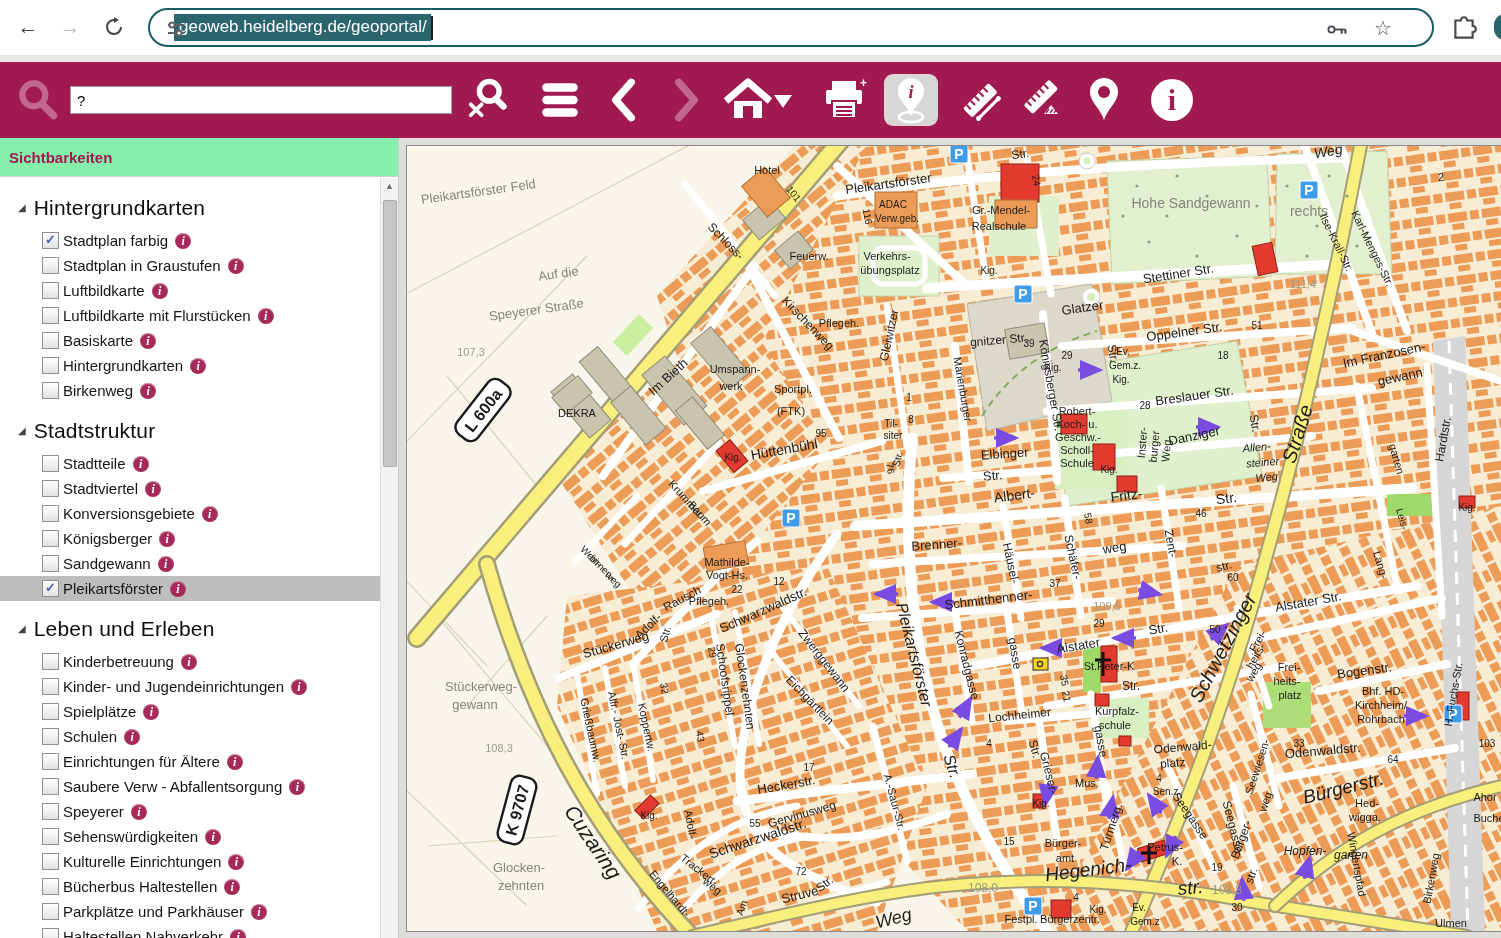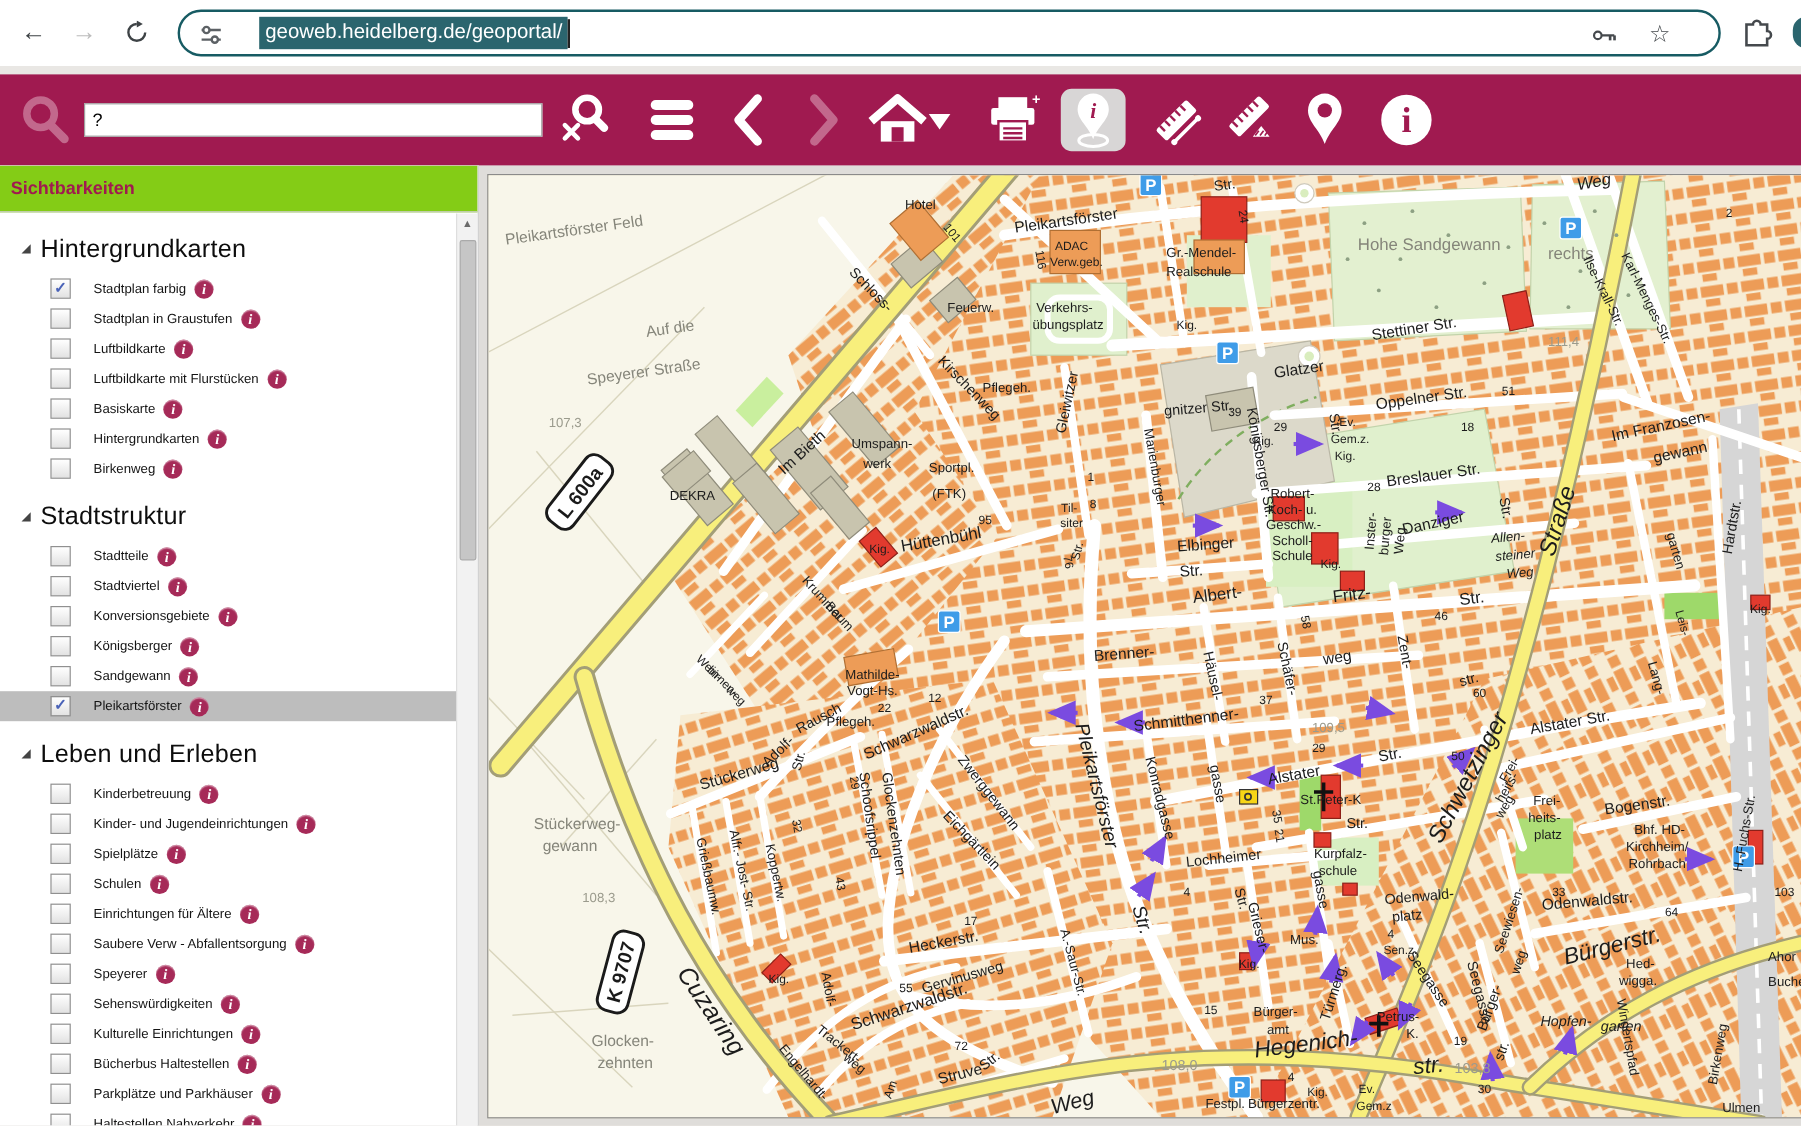--- a/index.html
+++ b/index.html
@@ -3,45 +3,45 @@
 <meta charset="utf-8">
 <style>
   html,body{margin:0;padding:0;width:1501px;height:938px;overflow:hidden;
     font-family:"Liberation Sans",sans-serif;background:#e8e6e2;}
   
   .browser{position:absolute;top:0;left:0;width:1501px;height:55px;background:#ffffff;}
   .bicon{position:absolute;top:13px;width:28px;height:28px;display:flex;align-items:center;justify-content:center;
     font-size:21px;color:#3e4346;cursor:pointer;}
   .urlpill{position:absolute;left:148px;top:8px;width:1286px;height:39px;border:2px solid#175b63;
     border-radius:21px;background:#fff;display:flex;align-items:center;box-sizing:border-box;}
-  .urlsel{margin-left:66px;background:#2b656e;color:#fff;font-size:17px;padding:3px 4px 4px 5px;white-space:nowrap;}
+  .urlsel{margin-left:24px;background:#2b656e;color:#fff;font-size:17px;padding:3px 4px 4px 5px;white-space:nowrap;}
   .caret{display:inline-block;width:2px;height:24px;background:#222;vertical-align:middle;}
   
   .gap1{position:absolute;top:55px;left:0;width:1501px;height:7px;background:#e9e7e4;}
   .toolbar{position:absolute;top:62px;left:0;width:1501px;height:76px;background:#a01a50;}
   .tbi{position:absolute;top:14px;width:48px;height:48px;display:flex;align-items:center;justify-content:center;cursor:pointer;}
   .tbi svg{display:block;}
   .tb-input{position:absolute;left:70px;top:24px;width:368px;height:26px;border:1px solid #9f9f9f;
     font-size:15px;padding:0 6px;font-family:"Liberation Sans",sans-serif;}
   .tbi.active{background:#d8d6d6;border-radius:9px;}
   
   .content{position:absolute;top:138px;left:0;width:1501px;height:800px;background:#dfddda;}
   .sidebar{position:absolute;left:0;top:0;width:399px;height:800px;background:#ffffff;overflow:hidden;border-right:1px solid #c9c9c9;box-sizing:border-box;}
-  .sb-head{height:38px;background:#84cc16;border-bottom:1px solid #cfcfcf;display:flex;align-items:center;
+  .sb-head{height:38px;background:#86efac;border-bottom:1px solid #cfcfcf;display:flex;align-items:center;
     padding-left:9px;font-size:15px;font-weight:bold;color:#a01a50;text-align:center;}
   .layers{position:absolute;top:40px;left:0;right:17px;bottom:0;overflow:hidden;padding-top:8px;}
   .section{margin-bottom:6px;}
   .sec-head{display:flex;align-items:center;padding:10px 0 8px 18px;cursor:pointer;}
   .tri{font-size:10px;color:#444;margin-right:8px;transform:translateY(-1px);}
   .sec-title{font-size:21px;font-weight:normal;color:#0d0d0d;letter-spacing:.2px;}
   .row{display:flex;align-items:center;height:25px;padding-left:42px;cursor:pointer;}
   .row.sel{background:#bdbdbd;}
   .cb{width:15px;height:15px;border:1px solid #909090;background:linear-gradient(#ffffff,#e2e2e2);
     font-size:13px;line-height:14px;text-align:center;color:#4a63b8;font-weight:bold;flex:0 0 auto;}
-  .lbl{font-size:11px;color:#141414;margin-left:19px;white-space:nowrap;}
+  .lbl{font-size:15px;color:#141414;margin-left:4px;white-space:nowrap;}
   .inf{width:16px;height:16px;border-radius:50%;background:#a62a58;color:#fff;font-family:"Liberation Serif",serif;
     font-style:italic;font-weight:bold;font-size:12px;line-height:16px;text-align:center;margin-left:7px;flex:0 0 auto;
     box-shadow:inset 0 1px 1px rgba(255,255,255,.5);cursor:pointer;}
   
   .sb-scroll{position:absolute;top:40px;right:0;bottom:0;width:17px;background:#f2f2f2;border-left:1px solid #dedede;}
   .sb-up{height:17px;text-align:center;font-size:9px;color:#6b6b6b;line-height:17px;cursor:pointer;}
   .sb-thumb{position:absolute;top:22px;left:2px;width:12px;height:265px;background:#c6c6c6;border:1px solid #aaa;border-radius:2px;cursor:pointer;}
   
   .map-wrap{position:absolute;left:406px;top:7px;width:1094px;height:785px;border:1px solid #8b8b8b;
     overflow:hidden;background:#f6f0da;cursor:grab;}

